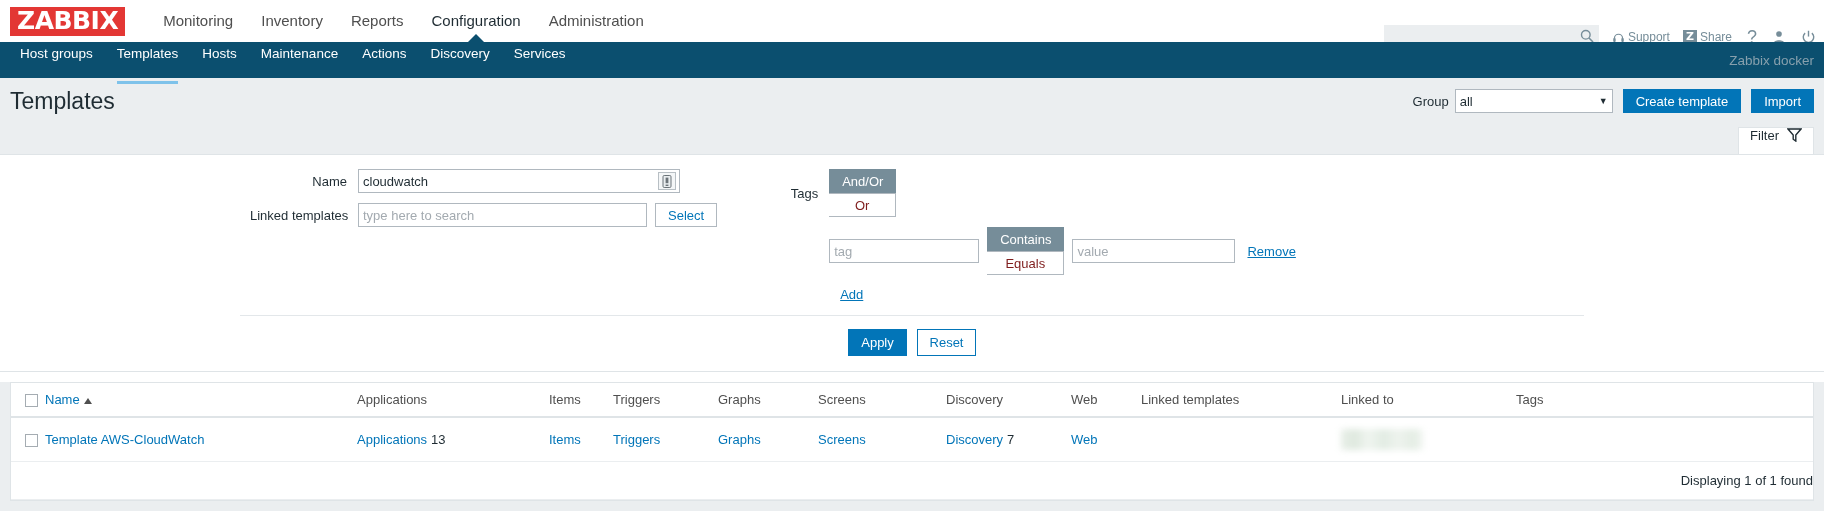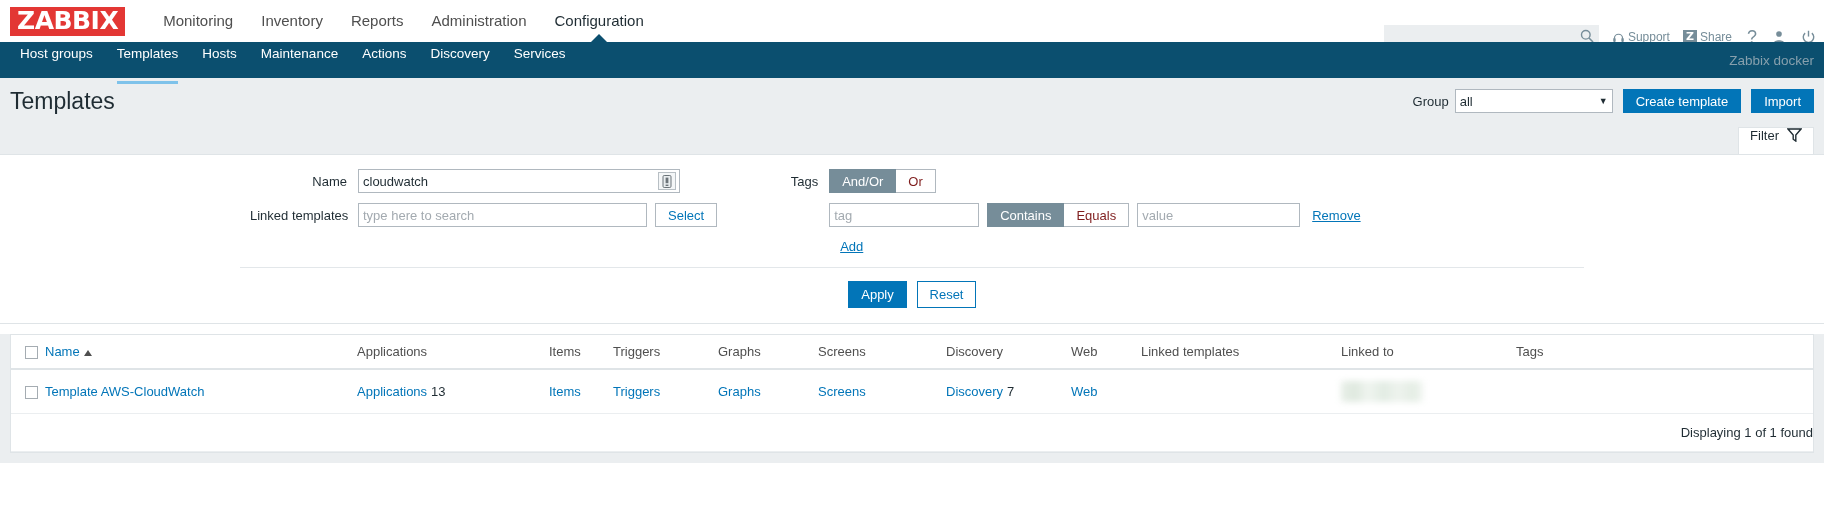--- a/index.html
+++ b/index.html
@@ -291,21 +291,21 @@
     color: #0275b8;
     font-size: 13px;
     padding: 0 12px;
     margin-left: 8px;
     cursor: pointer;
     font-family: "Liberation Sans", sans-serif;
   }
 
   
   .tag-col { margin-left: 68px; }
-  .toggle-group { display: flex; }
+  .toggle-group { display: flex; flex-direction: column; }
   .toggle-btn {
     height: 24px;
     min-width: 38px;
     border: 1px solid #b0b8bf;
     background: #ffffff;
     color: #7f1d1d;
     font-size: 13px;
     padding: 0 12px;
     cursor: pointer;
     font-family: "Liberation Sans", sans-serif;
@@ -437,22 +437,22 @@
 </head>
 <body>
 
 <div class="top-header">
   <div class="logo">ZABBIX</div>
 
   <nav class="main-nav">
     <div class="main-nav-item">Monitoring</div>
     <div class="main-nav-item">Inventory</div>
     <div class="main-nav-item">Reports</div>
+    <div class="main-nav-item active">Configuration</div>
     <div class="main-nav-item">Administration</div>
-    <div class="main-nav-item active">Configuration</div>
   </nav>
 
   <div class="header-right">
     <div class="search-box">
       <input type="text" placeholder="" style="">
       <span class="search-icon-btn">
         <svg width="14" height="14" viewBox="0 0 14 14">
             <circle cx="5.8" cy="5.8" r="4.3" fill="none" stroke="#768d99" stroke-width="1.4"></circle>
             <line x1="9" y1="9" x2="13" y2="13" stroke="#768d99" stroke-width="1.6"></line>
           </svg>

